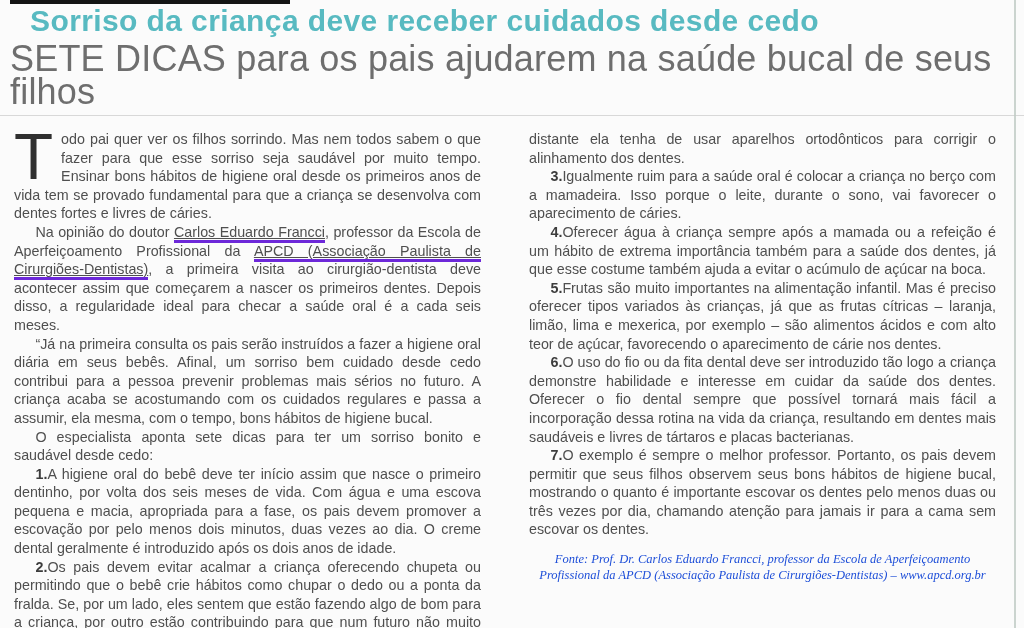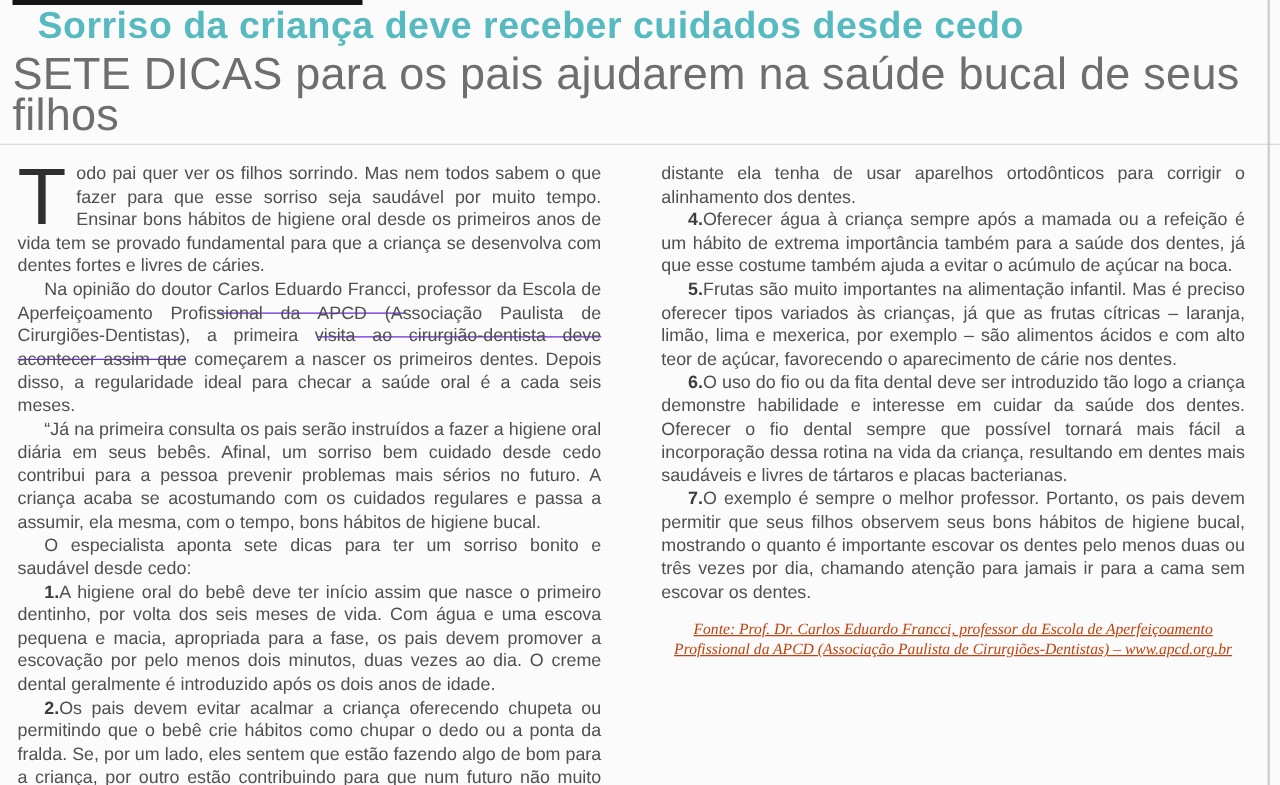--- a/index.html
+++ b/index.html
@@ -42,33 +42,33 @@
   }
   .body-columns p{margin:0;}
   p.indent{text-indent:1.5em;}
   .dropcap{
     float:left;
     font-size:64px;line-height:50px;
     padding:2px 8px 0 0;
     color:#2f2f2f;font-weight:500;
   }
   .redline{
-    border-bottom:1px solid #6d28d9;
-    padding-bottom:10px;
+    border-bottom:3px solid #6d28d9;
+    padding-bottom:0;
+    text-decoration:underline;
   }
   .tip-num{font-weight:bold;color:#3c3c3c;}
   p.source{
     margin-top:12px;
     font-family:"Liberation Serif",serif;
     font-style:italic;
     font-size:12.5px;line-height:16px;
-    color:#c2410c;
+    color:#1d4ed8;
     text-align:center;text-indent:0;
     break-inside:avoid;
-    text-decoration:underline;
   }
 </style>
 </head>
 <body>
 
 <div class="page">
 
   <div class="top-strip"></div>
   <div class="right-edge-line"></div>
 
@@ -87,20 +87,21 @@
 
     <p class="indent">“Já na primeira consulta os pais serão instruídos a fazer a higiene oral diária em seus bebês. Afinal, um sorriso bem cuidado desde cedo contribui para a pessoa prevenir problemas mais sérios no futuro. A criança acaba se acostumando com os cuidados regulares e passa a assumir, ela mesma, com o tempo, bons hábitos de higiene bucal.</p>
 
 
     <p class="indent">O especialista aponta sete dicas para ter um sorriso bonito e saudável desde cedo:</p>
 
     <p class="indent tip"><span class="tip-num">1.</span><span>A higiene oral do bebê deve ter início assim que nasce o primeiro dentinho, por volta dos seis meses de vida. Com água e uma escova pequena e macia, apropriada para a fase, os pais devem promover a escovação por pelo menos dois minutos, duas vezes ao dia. O creme dental geralmente é introduzido após os dois anos de idade.</span></p>
 
     <p class="indent tip"><span class="tip-num">2.</span><span>Os pais devem evitar acalmar a criança oferecendo chupeta ou permitindo que o bebê crie hábitos como chupar o dedo ou a ponta da fralda. Se, por um lado, eles sentem que estão fazendo algo de bom para a criança, por outro estão contribuindo para que num futuro não muito distante ela tenha de usar aparelhos ortodônticos para corrigir o alinhamento dos dentes.</span></p>
 
+    <p class="indent tip"><span class="tip-num">3.</span><span>Igualmente ruim para a saúde oral é colocar a criança no berço com a mamadeira. Isso porque o leite, durante o sono, vai favorecer o aparecimento de cáries.</span></p>
 
     <p class="indent tip"><span class="tip-num">4.</span><span>Oferecer água à criança sempre após a mamada ou a refeição é um hábito de extrema importância também para a saúde dos dentes, já que esse costume também ajuda a evitar o acúmulo de açúcar na boca.</span></p>
 
     <p class="indent tip"><span class="tip-num">5.</span><span>Frutas são muito importantes na alimentação infantil. Mas é preciso oferecer tipos variados às crianças, já que as frutas cítricas – laranja, limão, lima e mexerica, por exemplo – são alimentos ácidos e com alto teor de açúcar, favorecendo o aparecimento de cárie nos dentes.</span></p>
 
     <p class="indent tip"><span class="tip-num">6.</span><span>O uso do fio ou da fita dental deve ser introduzido tão logo a criança demonstre habilidade e interesse em cuidar da saúde dos dentes. Oferecer o fio dental sempre que possível tornará mais fácil a incorporação dessa rotina na vida da criança, resultando em dentes mais saudáveis e livres de tártaros e placas bacterianas.</span></p>
 
     <p class="indent tip"><span class="tip-num">7.</span><span>O exemplo é sempre o melhor professor. Portanto, os pais devem permitir que seus filhos observem seus bons hábitos de higiene bucal, mostrando o quanto é importante escovar os dentes pelo menos duas ou três vezes por dia, chamando atenção para jamais ir para a cama sem escovar os dentes.</span></p>
 
     <p class="source">Fonte: Prof. Dr. Carlos Eduardo Francci, professor da Escola de Aperfeiçoamento Profissional da APCD (Associação Paulista de Cirurgiões-Dentistas) – www.apcd.org.br</p>

